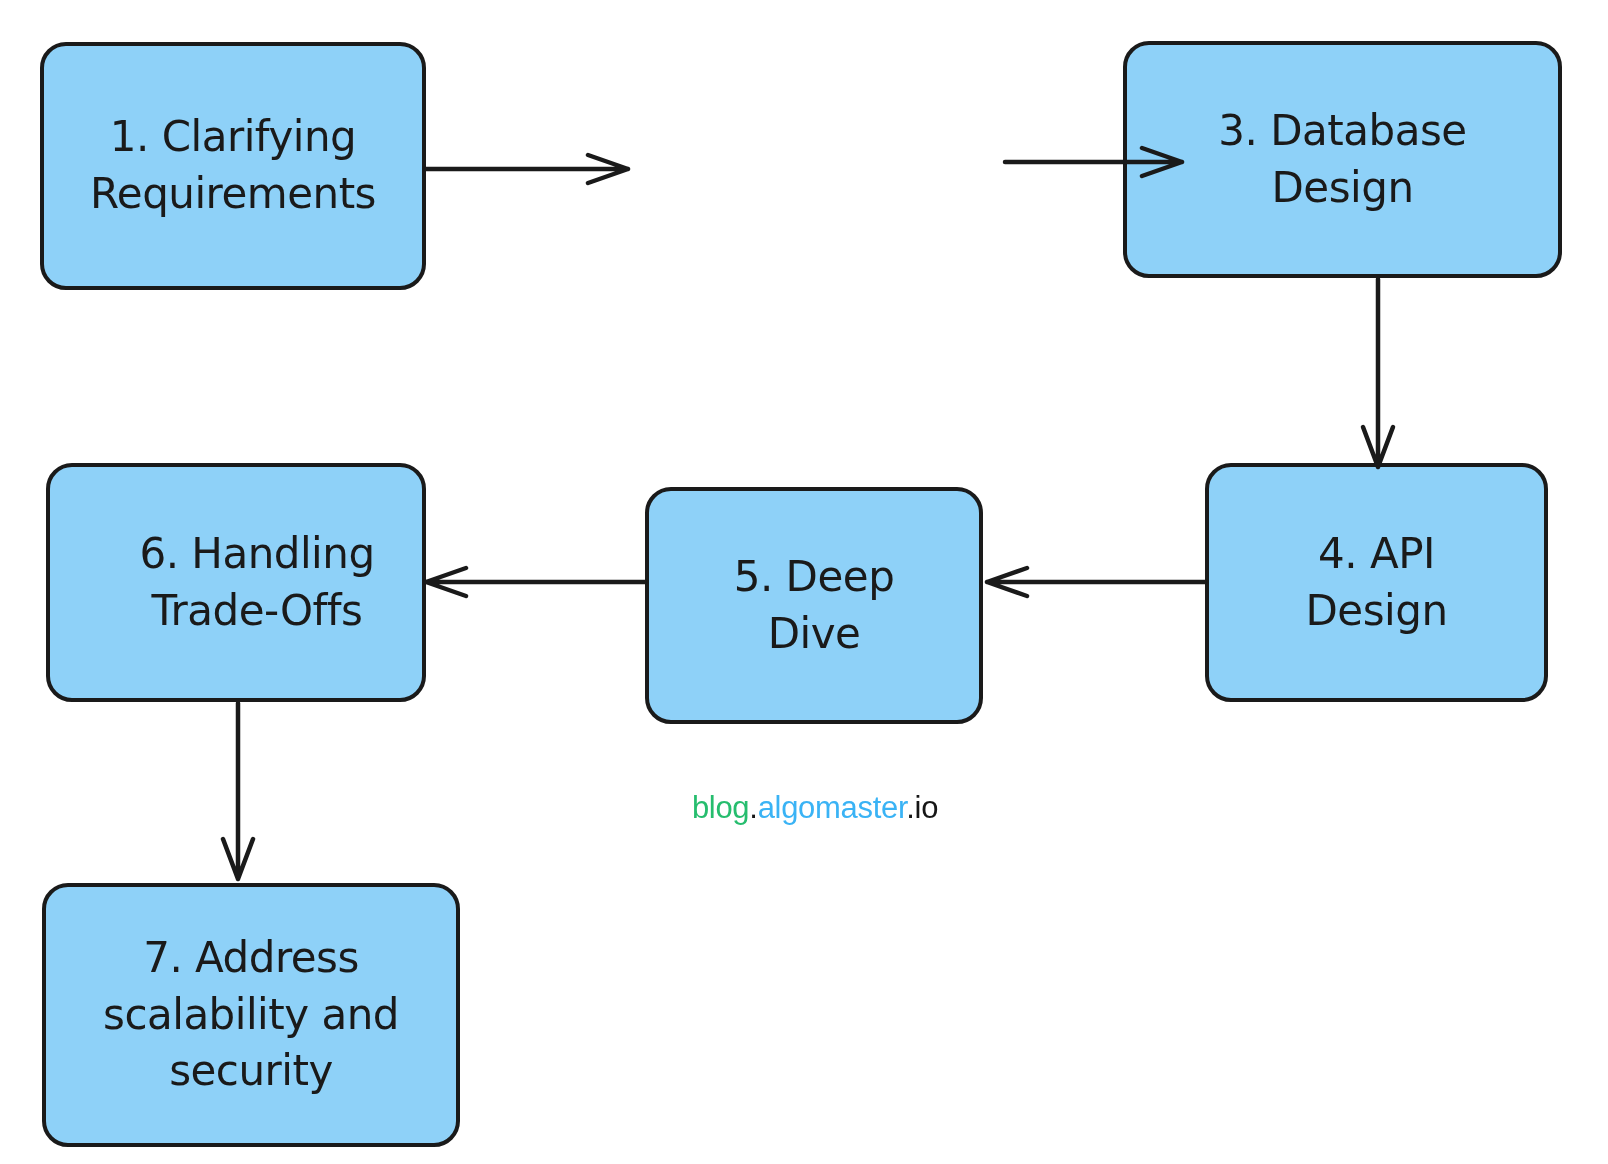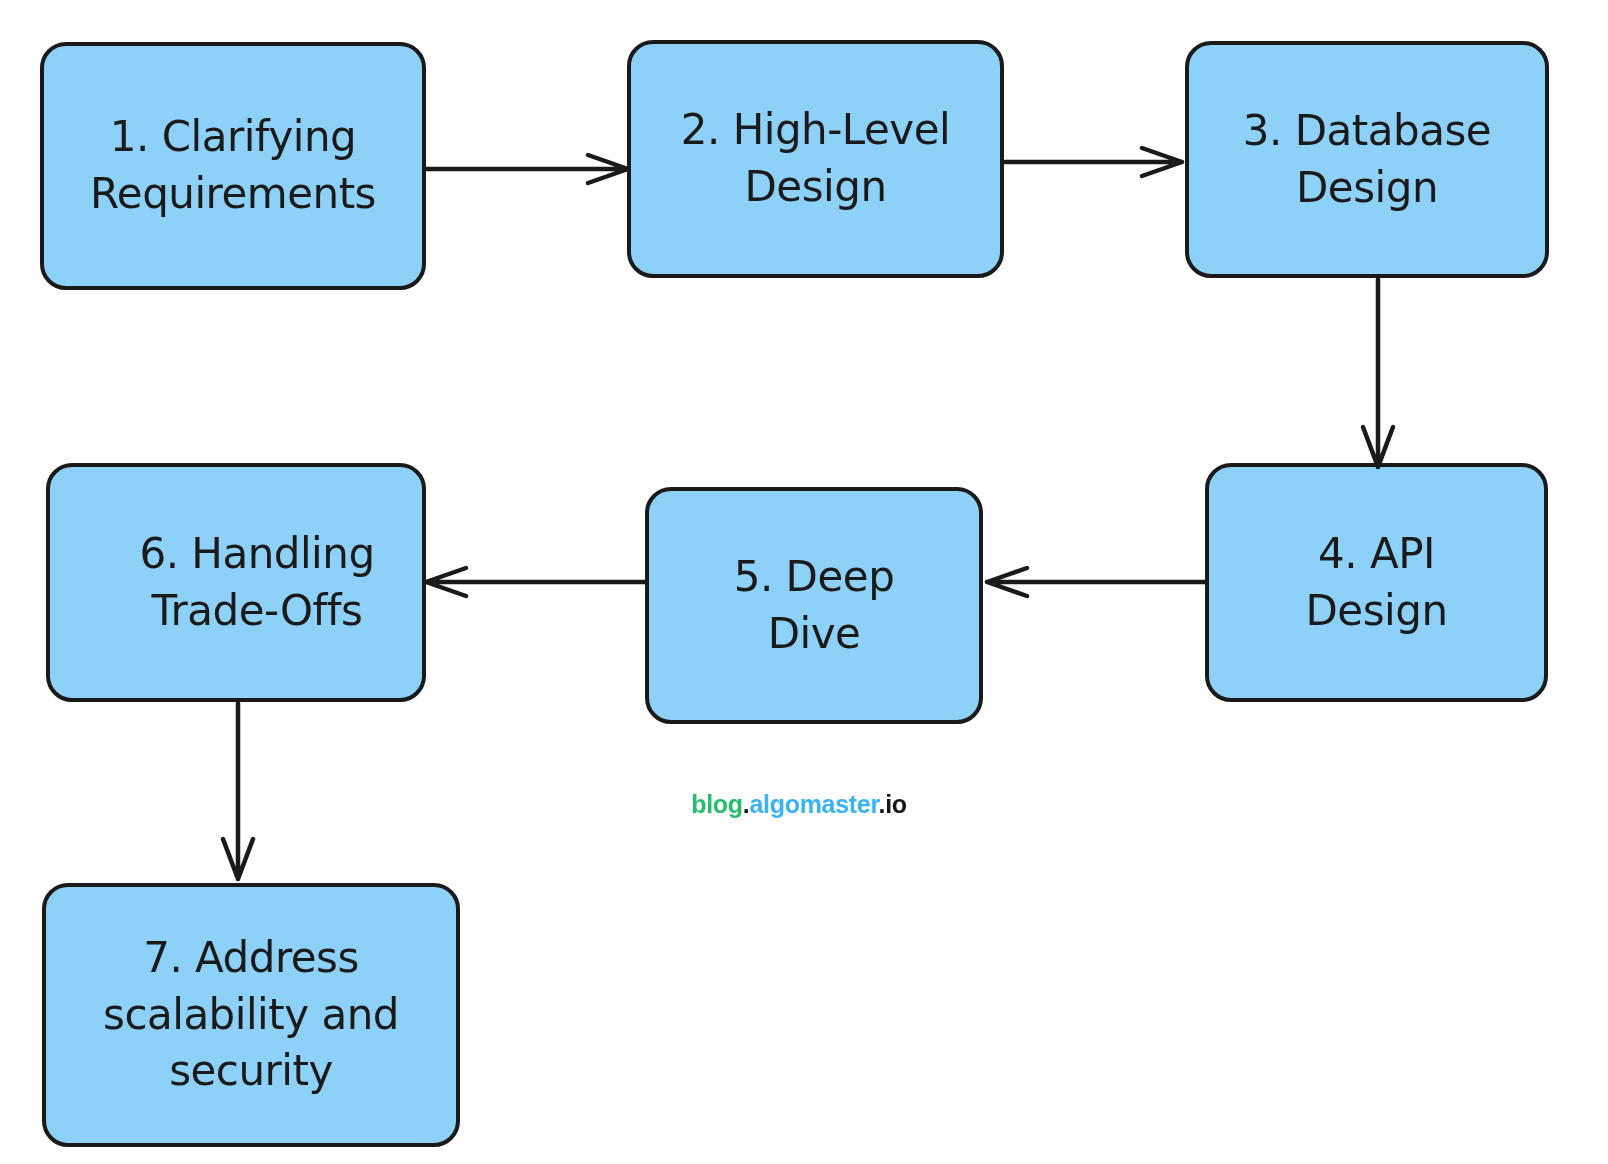--- a/index.html
+++ b/index.html
@@ -38,41 +38,41 @@
   }
   .nl {
     color: var(--node-text, #1a1a1a);
     font-size: 42px;
     line-height: 1.35;
     text-align: center;
     letter-spacing: -0.5px;
   }
   .node1 { left: 40px;  top: 42px;  width: 386px; height: 248px; }
   .node2 { left: 627px; top: 40px;  width: 377px; height: 238px; }
-  .node3 { left: 1185px;top: 41px;  width: 364px; height: 237px; }
+  .node3 { left: 1123px;top: 41px;  width: 439px; height: 237px; }
   .node4 { left: 1205px;top: 463px; width: 343px; height: 239px; }
   .node5 { left: 645px; top: 487px; width: 338px; height: 237px; align-items: center; }
   .node6 { left: 46px;  top: 463px; width: 380px; height: 239px; justify-content: flex-end; }
   .node7 { left: 42px;  top: 883px; width: 418px; height: 264px; }
   .node1 .nl { max-width: 330px; }
   .node2 .nl { max-width: 320px; }
   .node3 .nl { max-width: 300px; }
   .node4 .nl { max-width: 220px; }
   .node5 .nl { max-width: 210px; }
   .node6 .nl { max-width: 330px; }
   .node7 .nl { max-width: 370px; }
   .watermark {
     position: absolute;
-    left: 584px;
+    left: 600px;
     top: 790px;
     width: 430px;
     text-align: center;
     font-family: "Liberation Sans", sans-serif;
-    font-weight: 700;
-    font-size: 25px;
+    font-weight: 400;
+    font-size: 31px;
     letter-spacing: -0.3px;
     white-space: nowrap;
     z-index: 1;
   }
   .wm-green { color: var(--watermark-green, #26bd6e); }
   .wm-blue  { color: var(--watermark-blue, #3ab3f5); }
   .wm-dark  { color: var(--watermark-dark, #161616); }
 </style>
 </head>
 <body>
@@ -97,23 +97,20 @@
     </g>
     <g>
       <path d="M238 703 L238 879 M223 839 L238 879 M253 839 L238 879"></path>
     </g>
   </svg>
 
   <div class="node node1">
     <div class="nl">1. Clarifying Requirements</div>
   </div>
 
-  <div class="node node2">
-    <div class="nl">2. High-Level Design</div>
-  </div>
 
   <div class="node node3">
     <div class="nl">3. Database Design</div>
   </div>
 
   <div class="node node4">
     <div class="nl">4. API Design</div>
   </div>
 
   <div class="node node5">

